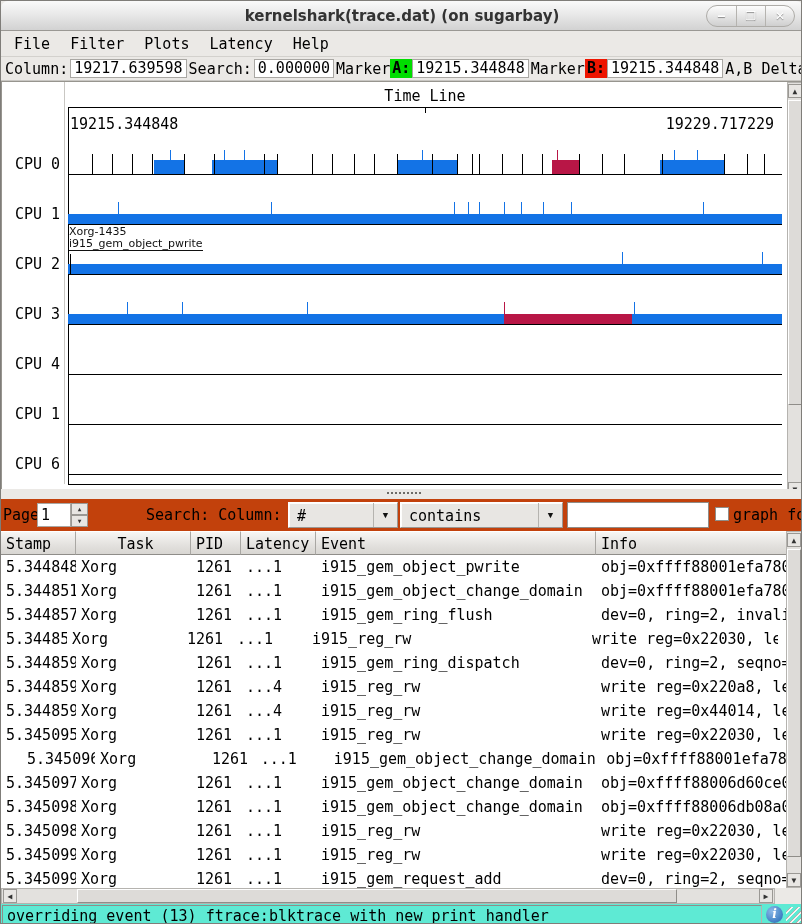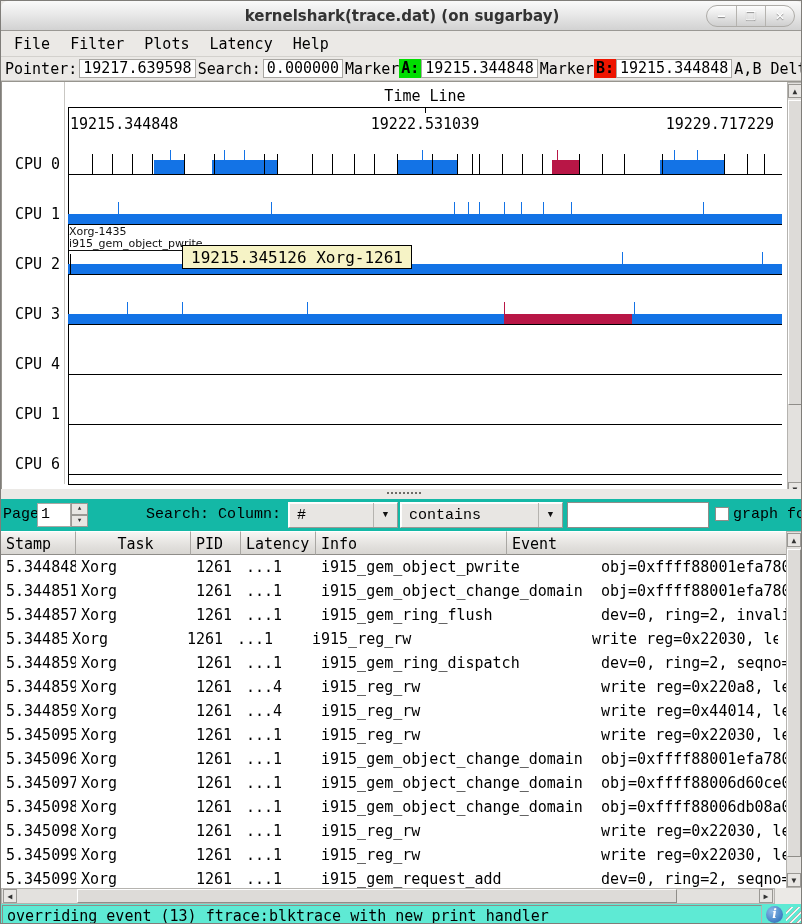--- a/index.html
+++ b/index.html
@@ -91,21 +91,21 @@
     border:1px solid #8f8d89; border-top-color:#fff; border-left-color:#fff;
   }
   
   .splitter { left:0; top:488px; width:802px; height:10px; background:#ebe9e6; }
   .splitter-dots {
     position:absolute; left:386px; top:3px; width:34px; height:4px;
     background:radial-gradient(circle at 1px 1px,#6d6b67 1px,transparent 1.4px);
     background-size:4px 4px; background-repeat:repeat-x;
   }
   
-  .controls { left:0; top:498px; width:802px; height:32px; background:#14b8a6;font-family:Liberation Mono, monospace; }
+  .controls { left:0; top:498px; width:802px; height:32px; background:#c2410c; }
   .ctl-label { position:absolute; top:7px; white-space:nowrap; }
   .spin-field {
     position:absolute; left:36px; top:4px; width:34px; height:24px; background:#fff;
     border:1px solid #a9a7a3; padding:2px 3px;
   }
   .spin-btns { position:absolute; left:70px; top:4px; width:17px; height:24px; }
   .spin-btn {
     width:17px; height:12px; background:#e8e6e3; border:1px solid #9a9894;
     font-size:6px; text-align:center; line-height:10px; color:#333;
   }
@@ -169,41 +169,40 @@
 
 <div class="abs menubar">
   <span class="menu-item">File</span>
   <span class="menu-item">Filter</span>
   <span class="menu-item">Plots</span>
   <span class="menu-item">Latency</span>
   <span class="menu-item">Help</span>
 </div>
 
 <div class="abs infobar">
-  <span class="ib-label">Pointer:</span>
+  <span class="ib-label">Column:</span>
   <span class="ib-value">19217.639598</span>
   <span class="ib-label">Search:</span>
   <span class="ib-value">0.000000</span>
   <span class="ib-label" style="margin-right:0;">Marker</span>
   <span class="marker-key" id="marker-a-key" style="background: rgb(0, 221, 0);">A:</span>
   <span class="ib-value">19215.344848</span>
   <span class="ib-label" style="margin-right:0;">Marker</span>
   <span class="marker-key" id="marker-b-key" style="background: rgb(238, 21, 0);">B:</span>
   <span class="ib-value">19215.344848</span>
   <span class="ib-label">A,B Delta:</span>
 </div>
 
 <div class="abs graph-panel" id="graph-panel">
   <div class="abs timeline-title">Time Line</div>
   <div class="abs ruler-line"></div>
   <div class="abs ruler-tick" style="left:423px;"></div>
   <div class="abs cpu-col-border"></div>
   <div class="abs plot-left-border"></div>
   <div class="abs time-label" style="left:68px;">19215.344848</div>
-  <div class="abs time-label" style="left:313px; width:220px; text-align:center;">19222.531039</div>
   <div class="abs time-label" style="left:552px; width:220px; text-align:right;">19229.717229</div>
   <div id="plot-rows">
       <div class="abs cpu-label" style="top: 73px;">CPU 0</div>
       <div class="abs baseline" style="top: 92px;"></div>
       <div class="abs bar" style="left: 151.68px; width: 29.988px; top: 78px; height: 14px; background: rgb(19, 115, 230);"></div>
       <div class="abs bar" style="left: 210.228px; width: 64.974px; top: 78px; height: 14px; background: rgb(19, 115, 230);"></div>
       <div class="abs bar" style="left: 395.154px; width: 59.976px; top: 78px; height: 14px; background: rgb(19, 115, 230);"></div>
       <div class="abs bar" style="left: 550.092px; width: 27.132px; top: 78px; height: 14px; background: rgb(184, 22, 70);"></div>
       <div class="abs bar" style="left: 657.906px; width: 64.26px; top: 78px; height: 14px; background: rgb(19, 115, 230);"></div>
       <div class="abs tick" style="left: 90.276px; top: 72px; height: 20px; background: rgb(0, 0, 0);"></div>
@@ -273,21 +272,20 @@
       <div class="abs cpu-label" style="top: 323px;">CPU 1</div>
       <div class="abs baseline" style="top: 342px;"></div>
       <div class="abs cpu-label" style="top: 373px;">CPU 6</div>
       <div class="abs baseline" style="top: 392px;"></div>
     </div>
   <div class="abs plot-bottom"></div>
 
   <div class="abs anno" style="top:143px;">Xorg-1435</div>
   <div class="abs anno anno-underline" style="top:155px;">i915_gem_object_pwrite</div>
   <div class="abs anno-tick"></div>
-  <div class="abs tooltip" id="tooltip" style="background: rgb(246, 243, 198);">19215.345126 Xorg-1261</div>
 
   <div class="abs vscroll" style="left:785px; top:0; height:415px;">
     <div class="sb-btn" style="top:1px;">▲</div>
     <div class="sb-thumb" style="top:17px; height:305px;"></div>
     <div class="sb-btn" style="top:399px;">▼</div>
   </div>
 </div>
 
 <div class="abs splitter">
   <div class="splitter-dots"></div>
@@ -312,22 +310,22 @@
   <div class="search-entry"></div>
   <div class="checkbox"></div>
   <span class="ctl-label" style="left:732px;">graph follows</span>
 </div>
 
 <div class="abs thead">
   <div class="th" style="width:75px;">Stamp</div>
   <div class="th" style="width:115px;text-align:center;">Task</div>
   <div class="th" style="width:50px;">PID</div>
   <div class="th" style="width:75px;">Latency</div>
+  <div class="th" style="width:280px;">Event</div>
   <div class="th" style="width:191px;">Info</div>
-  <div class="th" style="width:280px;">Event</div>
 </div>
 
 <div class="abs tbody" id="tbody">
     <div class="tr">
       <div class="td" style="width: 75px;">5.344848</div>
       <div class="td" style="width: 115px;">Xorg</div>
       <div class="td" style="width: 50px;">1261</div>
       <div class="td" style="width: 75px;">...1</div>
       <div class="td" style="width: 280px;">i915_gem_object_pwrite</div>
       <div class="td" style="width: 191px;">obj=0xffff88001efa780</div>
@@ -382,21 +380,21 @@
     </div>
     <div class="tr">
       <div class="td" style="width: 75px;">5.345095</div>
       <div class="td" style="width: 115px;">Xorg</div>
       <div class="td" style="width: 50px;">1261</div>
       <div class="td" style="width: 75px;">...1</div>
       <div class="td" style="width: 280px;">i915_reg_rw</div>
       <div class="td" style="width: 191px;">write reg=0x22030, le</div>
     </div>
     <div class="tr">
-      <div class="td" style="width: 75px;">5.345096</div>
+      <div class="td" style="width: 75px; margin-left: 21px;">5.345096</div>
       <div class="td" style="width: 115px;">Xorg</div>
       <div class="td" style="width: 50px;">1261</div>
       <div class="td" style="width: 75px;">...1</div>
       <div class="td" style="width: 280px;">i915_gem_object_change_domain</div>
       <div class="td" style="width: 191px;">obj=0xffff88001efa780</div>
     </div>
     <div class="tr">
       <div class="td" style="width: 75px;">5.345097</div>
       <div class="td" style="width: 115px;">Xorg</div>
       <div class="td" style="width: 50px;">1261</div>

